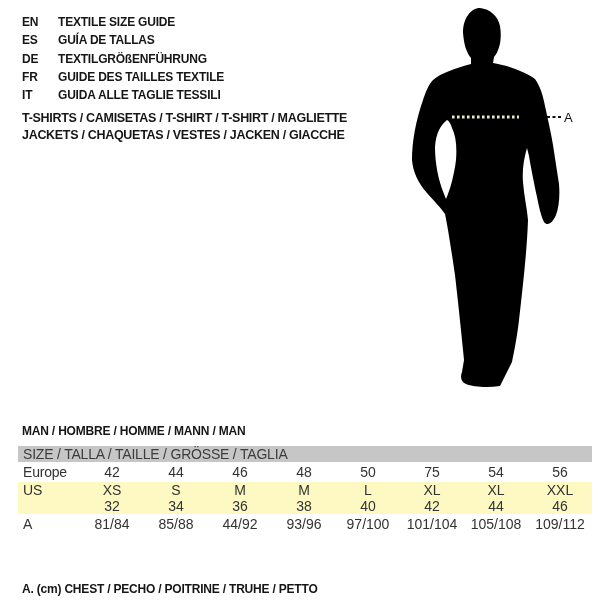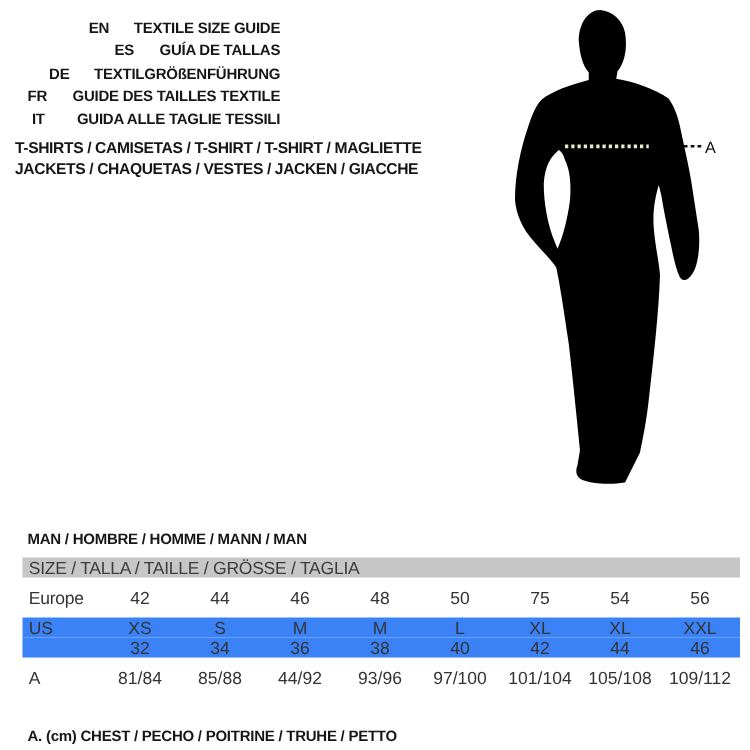--- a/index.html
+++ b/index.html
@@ -5,44 +5,44 @@
   html,body{margin:0;padding:0;}
   body{
     width:600px;height:600px;background:#ffffff;position:relative;overflow:hidden;
     font-family:"Liberation Sans",sans-serif;
   }
   .page{position:absolute;inset:0;background:#fff;}
 
   
   .langs{position:absolute;left:22px;top:13px;}
   .lang{display:flex;height:18.3px;align-items:center;font-size:12px;font-weight:700;
-        letter-spacing:-0.2px;color:#161616;white-space:nowrap;justify-content:flex-end;}
+        letter-spacing:-0.2px;color:#161616;white-space:nowrap;}
   .lang .code{width:36px;}
 
   
-  .cats{position:absolute;left:12px;top:110px;font-size:12.5px;font-weight:700;
+  .cats{position:absolute;left:22px;top:110px;font-size:12.5px;font-weight:700;
         letter-spacing:-0.3px;color:#161616;line-height:17px;white-space:nowrap;}
 
   
   .figure{position:absolute;left:395px;top:0;width:205px;height:410px;}
 
   
   .section-title{position:absolute;left:22px;top:424px;font-size:12px;font-weight:700;
         letter-spacing:-0.2px;color:#161616;white-space:nowrap;}
 
   
   .size-table{position:absolute;left:18px;top:446px;width:574px;font-size:14px;color:#333;}
   .thead{height:16px;line-height:16px;background:#c6c6c6;color:#3c3c3c;
          padding-left:5px;letter-spacing:-0.2px;white-space:nowrap;}
   .trow{display:flex;align-items:center;}
   .trow .rlabel{width:62px;padding-left:5px;box-sizing:border-box;letter-spacing:-0.2px;}
   .trow .cell{flex:1;text-align:center;}
-  .h18{height:32px;}
+  .h18{height:20px;}
   .h16{height:16px;}
-  .stripe{background:#3b82f6;align-items:center;}
+  .stripe{background:#fef9c3;align-items:center;}
 
   
   .footnote{position:absolute;left:22px;top:549px;font-size:12px;font-weight:700;
         letter-spacing:-0.2px;color:#161616;white-space:nowrap;margin-top:33px;}
 </style>
 </head>
 <body>
 
 <div class="page">
 

